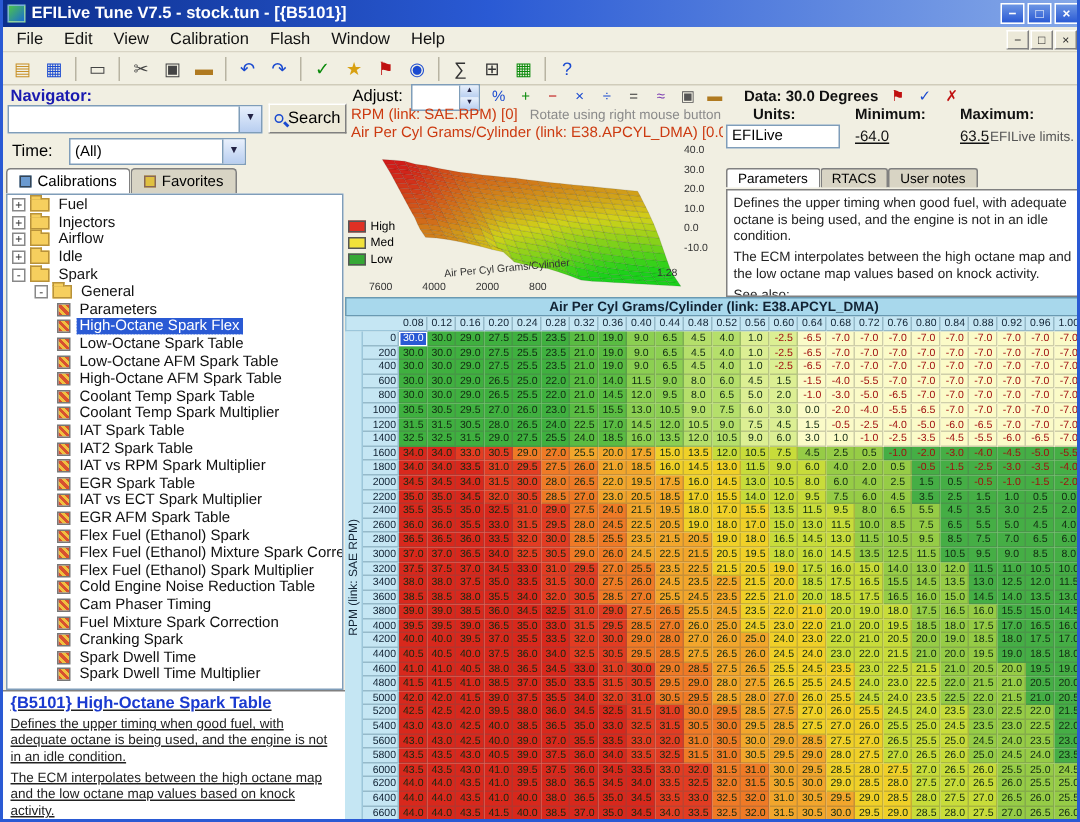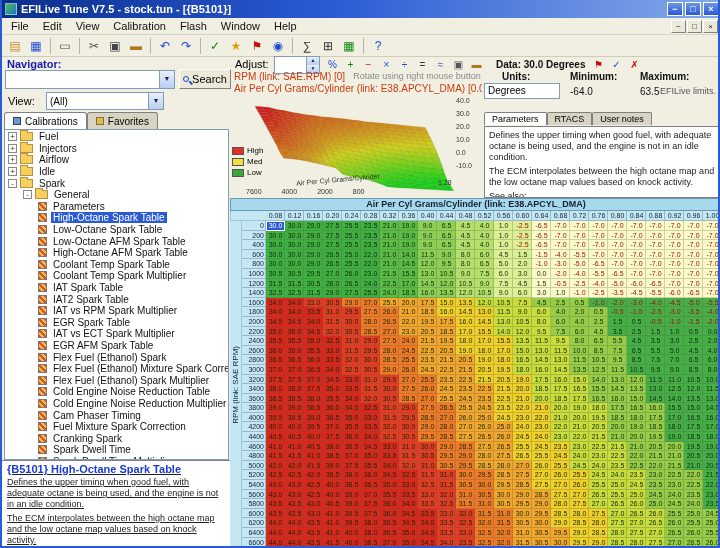--- a/index.html
+++ b/index.html
@@ -69,21 +69,21 @@
   .leg-row{display:flex;align-items:center;gap:3px;height:11px;}
   .leg-box{width:12px;height:8px;border:1px solid #555;flex:none;}
   #zticks{position:absolute;left:226px;top:2px;font-size:7px;color:#333;}
   #zticks div{height:13px;}
   #rticks{position:absolute;left:16px;top:93px;display:flex;gap:20px;font-size:7px;color:#333;}
   #loadtick{position:absolute;left:208px;top:84px;font-size:7px;color:#333;}
   #xlabel{position:absolute;left:66px;top:81px;font-size:7px;color:#333;transform:rotate(-5deg);}
   
   #info{position:absolute;top:70px;left:482px;width:236px;height:128px;}
   .info-lbl{position:absolute;font-weight:bold;font-size:10px;color:#111;}
-  .info-val{position:absolute;font-size:10px;color:#111;}
+  .info-val{position:absolute;font-size:10px;color:#111;text-decoration:underline;}
   #units-box{position:absolute;top:13px;left:0;width:76px;height:16px;background:#fff;border:1px solid #7f9db9;font-size:10px;padding:1px 3px;}
   #limits{position:absolute;top:16px;left:176px;font-size:9px;color:#555;}
   #desc-tabs{position:absolute;top:42px;left:0;display:flex;font-size:9px;}
   .d-tab{padding:1px 7px;border:1px solid #808080;border-bottom:none;background:#d8d4c4;border-radius:2px 2px 0 0;}
   .d-tab.active{background:#fff;}
   #desc-box{position:absolute;top:56px;left:0;width:236px;height:72px;background:#fff;border:1px solid #808080;padding:3px 4px;font-size:9px;line-height:11px;color:#222;overflow:hidden;}
   #desc-box p{margin-bottom:3px;}
   
   #tbl-title{position:absolute;top:198px;left:228px;width:492px;height:13px;background:#a8d8ec;border:1px solid #6a9ab2;font-size:9px;font-weight:bold;color:#123;text-align:center;line-height:11px;}
   #corner{position:absolute;top:211px;left:228px;width:36px;height:10px;background:#c5e6f3;border-left:1px solid #9cc6da;border-bottom:1px solid #9cc6da;}
@@ -157,21 +157,21 @@
   <div class="nav-label">Navigator:</div>
   <div class="combo" id="navigator-combo">
     <span></span>
     <span class="arrow">▼</span>
   </div>
   <div class="btn" id="search-btn">
     <span class="mag"></span>
     <span>Search</span>
   </div>
 
-  <div id="group-label">View:</div>
+  <div id="group-label">Time:</div>
   <div class="combo" id="group-combo">
     <span>(All)</span>
     <span class="arrow">▼</span>
   </div>
 
   <div id="side-tabs">
     <div class="side-tab active">
       <span class="tab-ico" style="background:#6a9ad0;border:1px solid #345"></span>
       <span>Calibrations</span>
     </div>
@@ -211,21 +211,21 @@
         <span class="texp">-</span>
         <span class="tfold"></span>
         <span class="tlabel">General</span>
       </div>
       <div class="trow" style="padding-left: 33px;">
         <span class="ttab"></span>
         <span class="tlabel">Parameters</span>
       </div>
       <div class="trow sel" style="padding-left: 33px;">
         <span class="ttab"></span>
-        <span class="tlabel">High-Octane Spark Table</span>
+        <span class="tlabel">High-Octane Spark Flex</span>
       </div>
       <div class="trow" style="padding-left: 33px;">
         <span class="ttab"></span>
         <span class="tlabel">Low-Octane Spark Table</span>
       </div>
       <div class="trow" style="padding-left: 33px;">
         <span class="ttab"></span>
         <span class="tlabel">Low-Octane AFM Spark Table</span>
       </div>
       <div class="trow" style="padding-left: 33px;">
@@ -272,24 +272,20 @@
         <span class="ttab"></span>
         <span class="tlabel">Flex Fuel (Ethanol) Mixture Spark Correction</span>
       </div>
       <div class="trow" style="padding-left: 33px;">
         <span class="ttab"></span>
         <span class="tlabel">Flex Fuel (Ethanol) Spark Multiplier</span>
       </div>
       <div class="trow" style="padding-left: 33px;">
         <span class="ttab"></span>
         <span class="tlabel">Cold Engine Noise Reduction Table</span>
-      </div>
-      <div class="trow" style="padding-left: 33px;">
-        <span class="ttab"></span>
-        <span class="tlabel">Cold Engine Noise Reduction Multiplier</span>
       </div>
       <div class="trow" style="padding-left: 33px;">
         <span class="ttab"></span>
         <span class="tlabel">Cam Phaser Timing</span>
       </div>
       <div class="trow" style="padding-left: 33px;">
         <span class="ttab"></span>
         <span class="tlabel">Fuel Mixture Spark Correction</span>
       </div>
       <div class="trow" style="padding-left: 33px;">
@@ -745,21 +741,21 @@
         <span>800</span>
       </div>
     <div id="loadtick">1.28</div>
     <div id="xlabel">Air Per Cyl Grams/Cylinder</div>
   </div>
 
   <div id="info">
     <span class="info-lbl" style="top:1px;left:18px">Units:</span>
     <span class="info-lbl" style="top:1px;left:86px">Minimum:</span>
     <span class="info-lbl" style="top:1px;left:156px">Maximum:</span>
-    <div id="units-box">Degrees</div>
+    <div id="units-box">EFILive</div>
     <span class="info-val" style="top:16px;left:86px">-64.0</span>
     <span class="info-val" style="top:16px;left:156px">63.5</span>
     <span id="limits">EFILive limits.</span>
     <div id="desc-tabs">
         <div class="d-tab active">Parameters</div>
         <div class="d-tab">RTACS</div>
         <div class="d-tab">User notes</div>
       </div>
     <div id="desc-box">
       <p>Defines the upper timing when good fuel, with adequate octane is being used, and the engine is not in an idle condition.</p>

